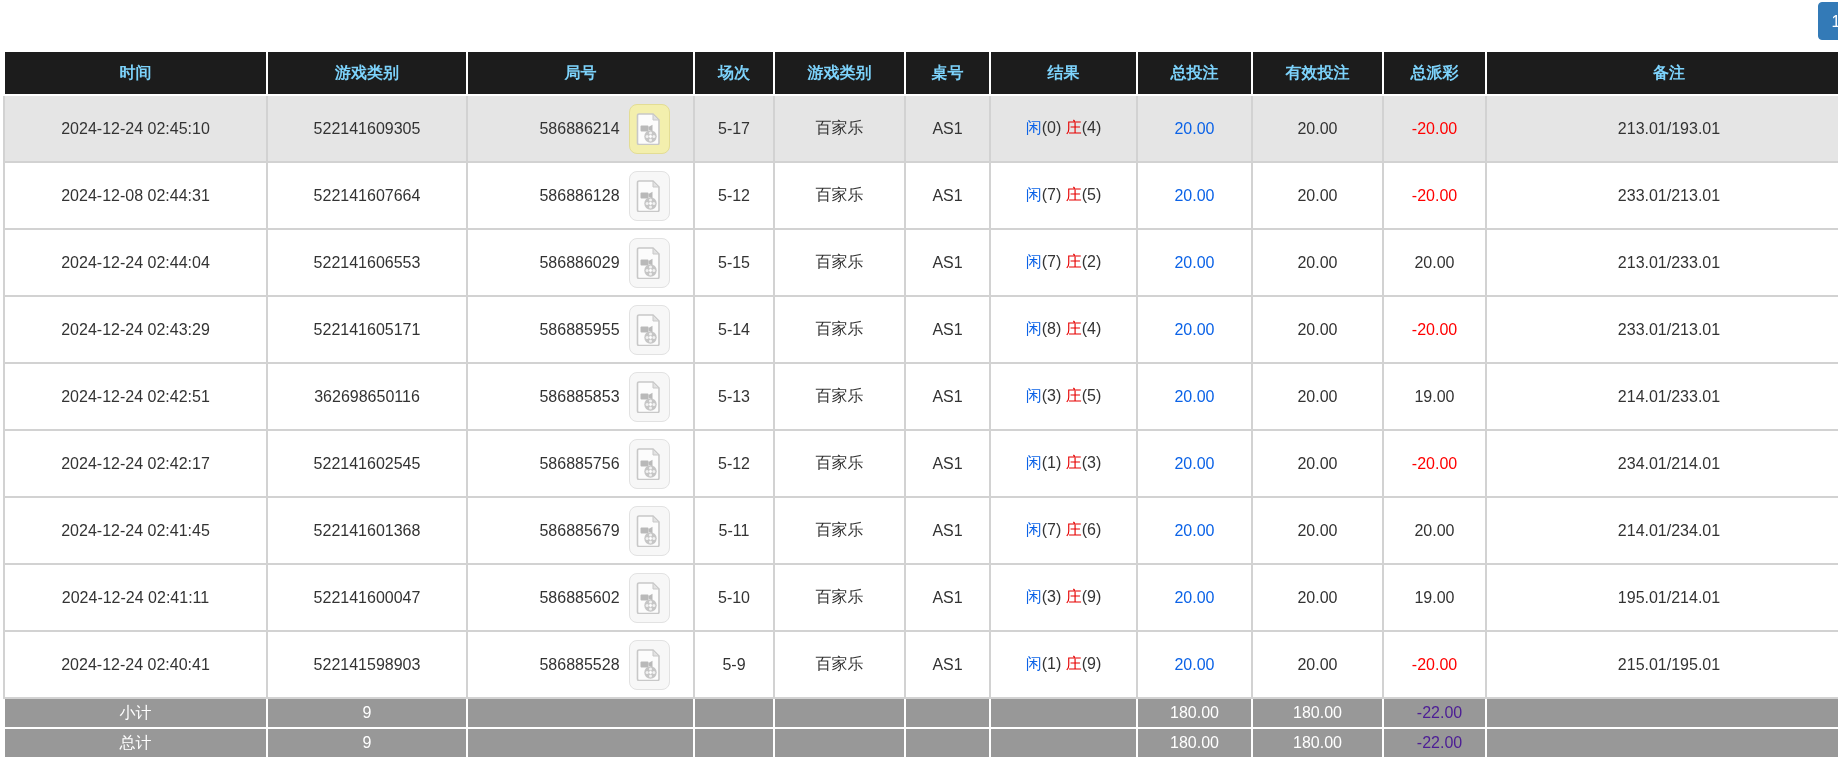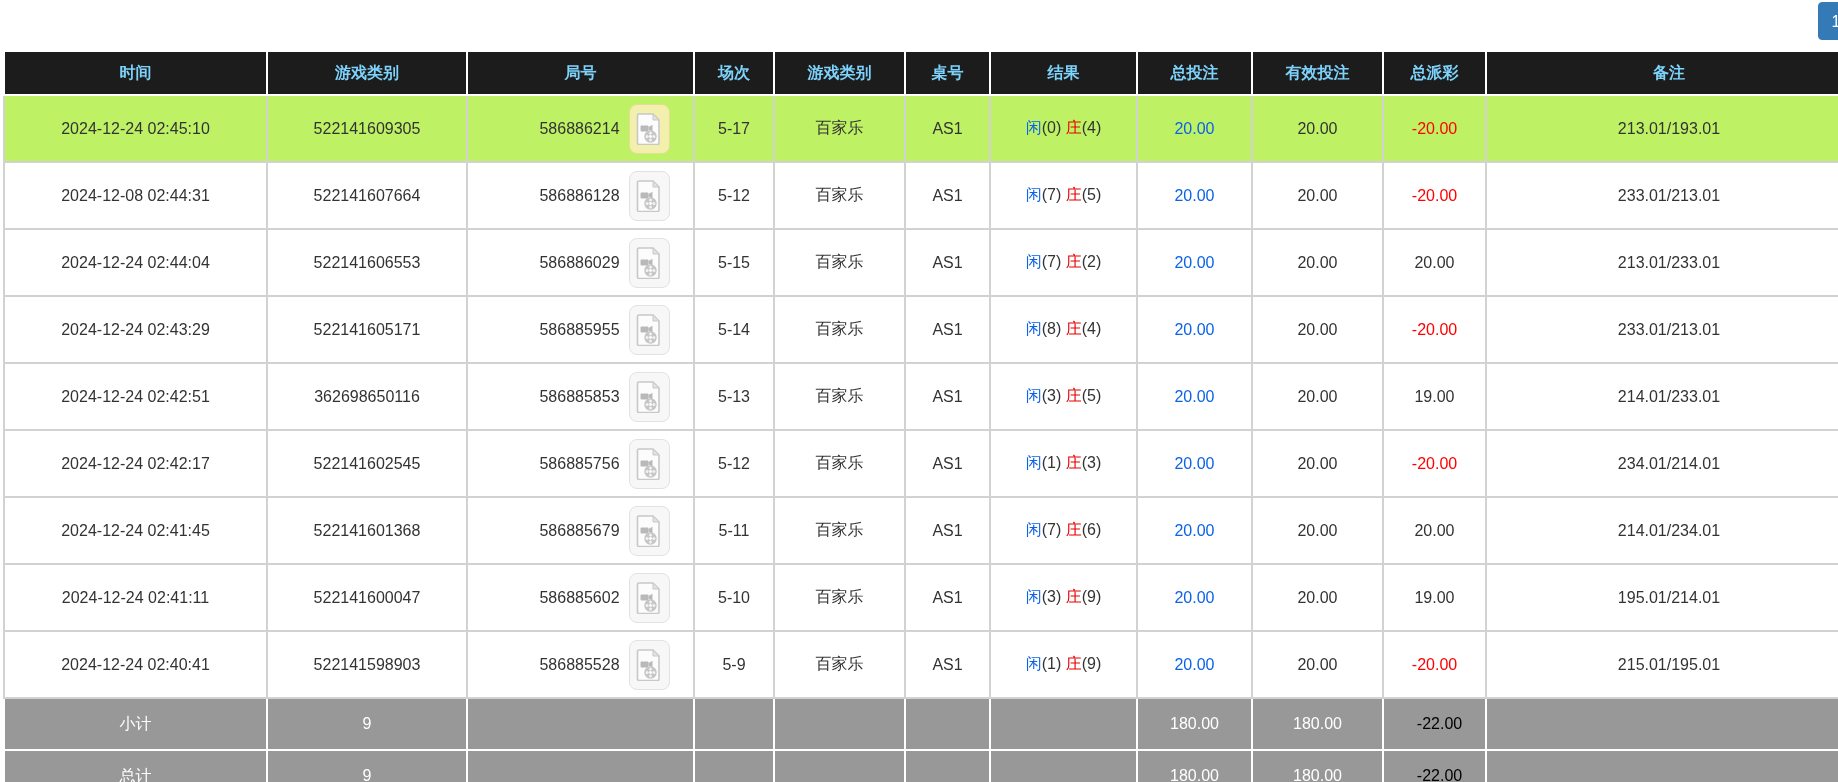--- a/index.html
+++ b/index.html
@@ -30,29 +30,29 @@
   col.c-payout{width:103px} col.c-remark{width:366px}
 
   thead th {
     background:#1c1c1c; color:#7dd3fc; font-weight:bold;
     height:44px; border:2px solid #ffffff; text-align:center;
   }
   tbody td {
     background:#fff; height:67px; border:2px solid #d2d2d2;
     text-align:center; vertical-align:middle;
   }
-  tbody tr.highlight td { background:#bef264; }
+  tbody tr.highlight td { background:#e5e5e5; }
   tfoot td {
-    background:#989898; color:#fff; height:52px;
+    background:#989898; color:#fff; height:30px;
     border:2px solid #ffffff; text-align:center; vertical-align:middle;
   }
 
   .amount-blue { color:#0c63e7; }
   .payout.neg { color:#ff0000; }
-  tfoot .payout.neg { color:#000000;padding-left:11px; }
+  tfoot .payout.neg { color:#4c1d95;padding-left:11px; }
   .r-player { color:#0c63e7; }
   .r-banker { color:#e60000; }
   .r-score  { color:#333; }
 
   .round-wrap { display:flex; align-items:center; justify-content:center; gap:9px;padding-left:48px; }
   .btn-video {
     display:inline-flex; align-items:center; justify-content:center;
     width:41px; height:50px; border-radius:8px;
     background:#f7f7f7; border:1px solid #e2e2e2; cursor:pointer;
   }

